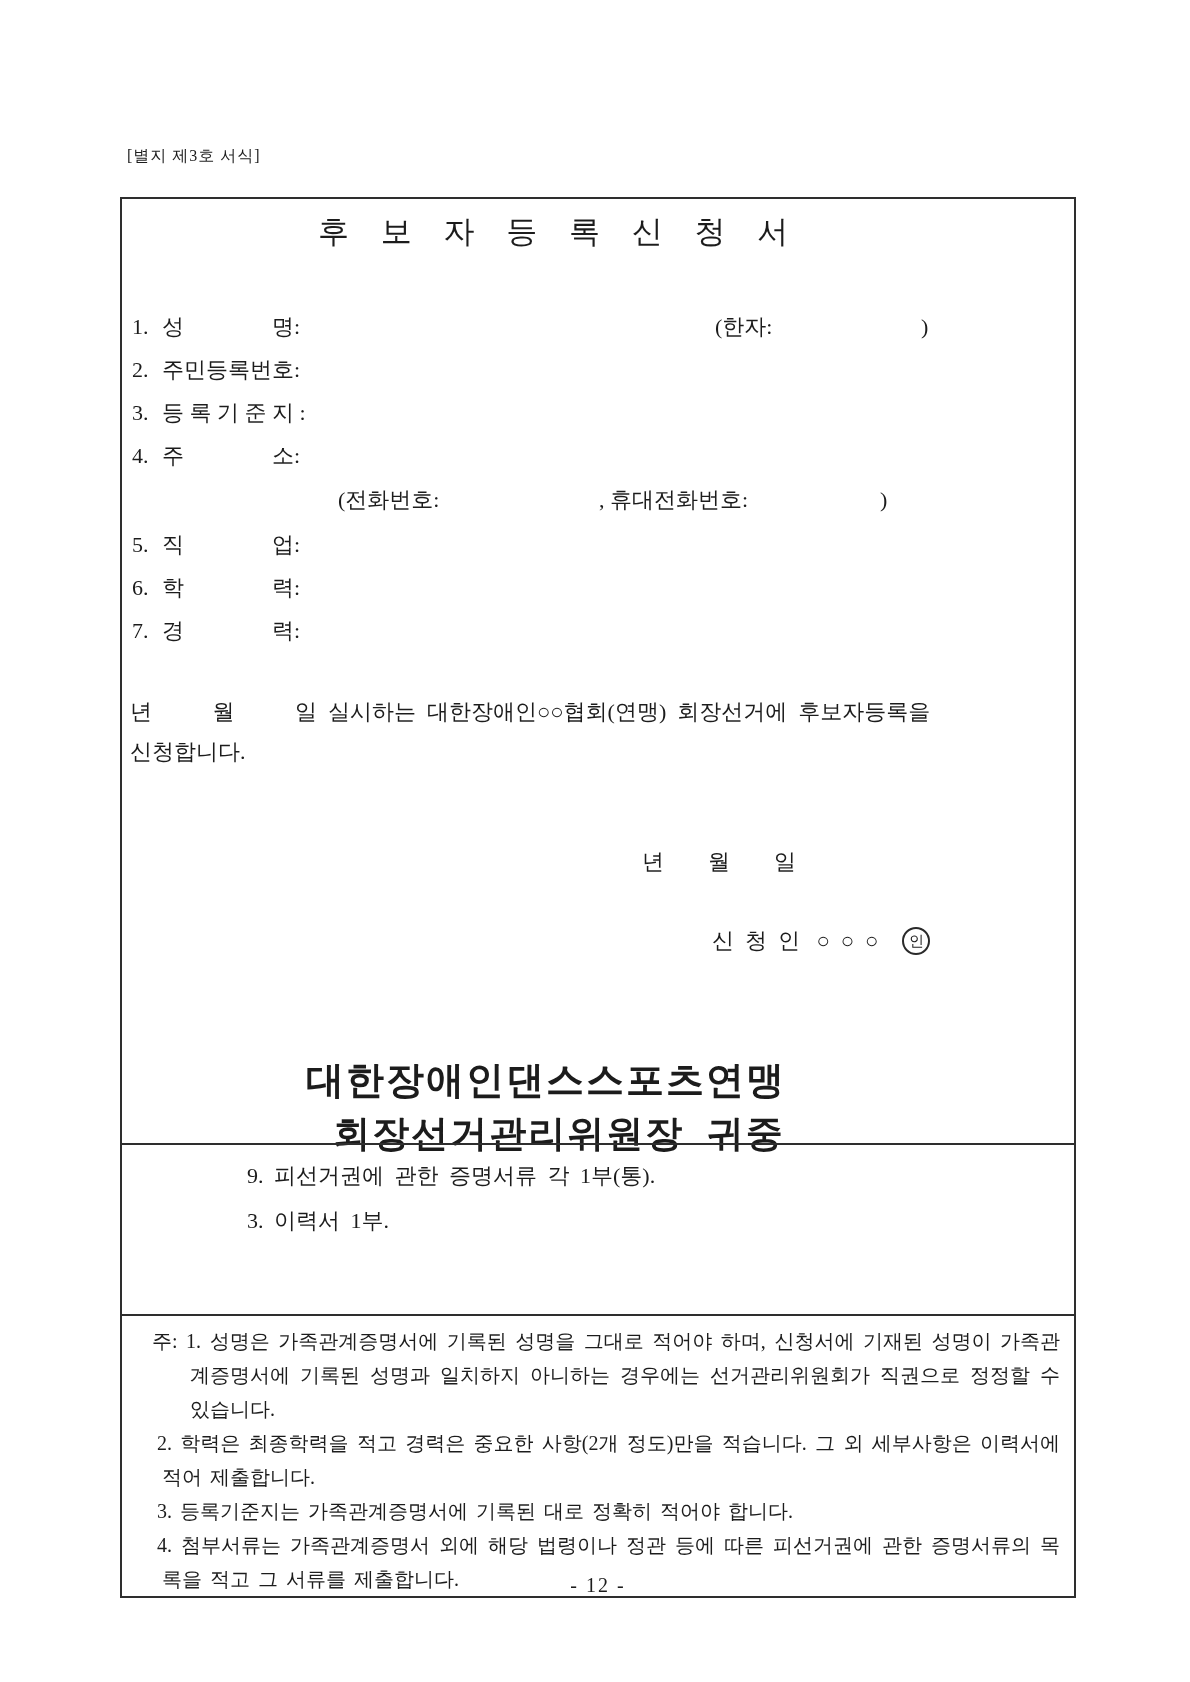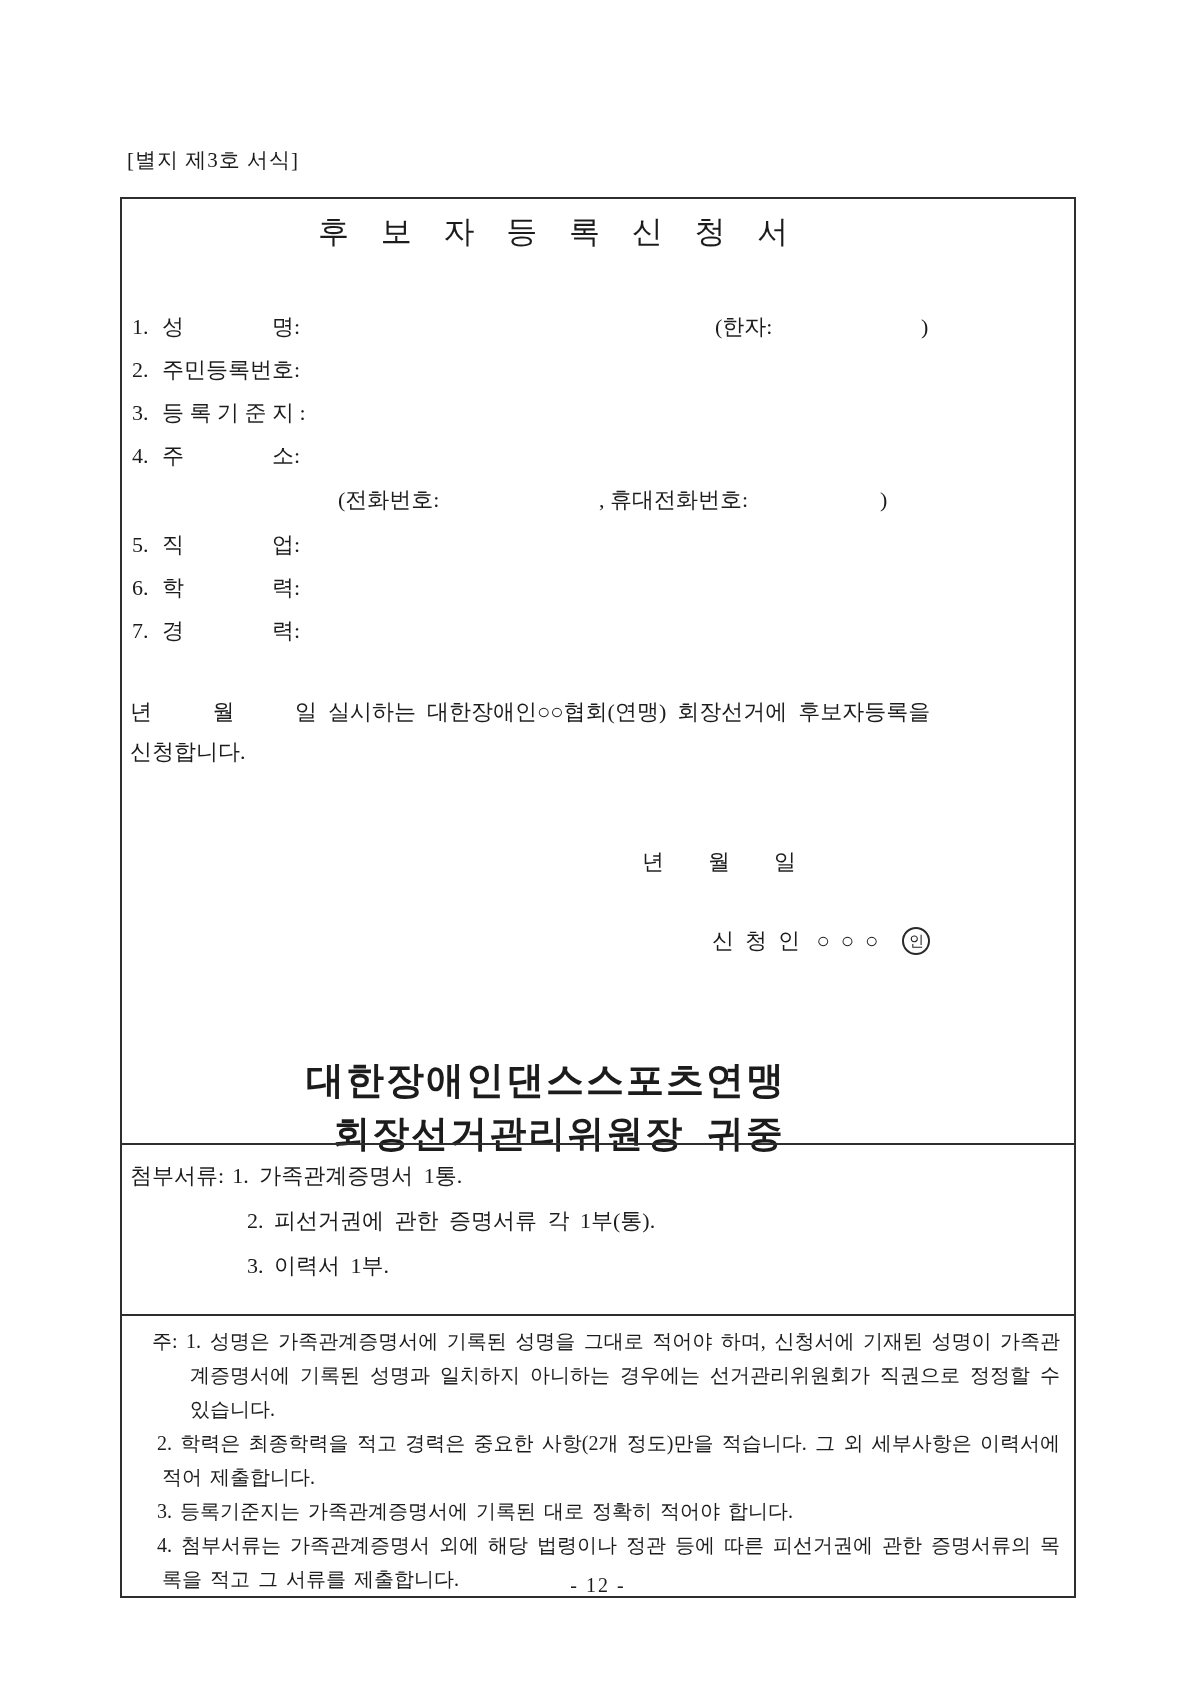--- a/index.html
+++ b/index.html
@@ -6,21 +6,21 @@
   .page{
     position:relative;
     width:1190px;height:1682px;
     background:#ffffff;
     font-family:"Liberation Serif","DejaVu Serif",serif;
     color:#1c1c1c;
     overflow:hidden;
   }
   .form-label{
     position:absolute;left:127px;top:146px;
-    font-size:21px;letter-spacing:1px;white-space:pre;
+    font-size:16px;letter-spacing:1px;white-space:pre;
   }
   .box{
     position:absolute;left:120px;top:197px;
     width:956px;height:1401px;
     border:2px solid #2e2e2e;
     box-sizing:border-box;
     display:flex;flex-direction:column;gap:23px;
   }
   .sec-main{
     height:921px;box-sizing:border-box;
@@ -142,25 +142,21 @@
         <span class="sig-label">신  청  인   ○  ○  ○</span>
         <span class="seal">인</span>
       </div>
 
       <div class="org1">대한장애인댄스스포츠연맹</div>
       <div class="org2">회장선거관리위원장  귀중</div>
 
     </div>
 
     <div class="sec-attach">
-      <div class="attach-row">
-        <span class="attach-label">첨부서류:</span>
-        <span class="attach-first">1. 가족관계증명서 1통.</span>
-      </div>
-      <div class="attach-row attach-indent">2. 피선거권에 관한 증명서류 각 1부(통).</div>
+      <div class="attach-row attach-indent">9. 피선거권에 관한 증명서류 각 1부(통).</div>
       <div class="attach-row attach-indent">3. 이력서 1부.</div>
     </div>
 
     <div class="sec-notes">
       <div class="note note-first">주: 1. 성명은 가족관계증명서에 기록된 성명을 그대로 적어야 하며, 신청서에 기재된 성명이 가족관계증명서에 기록된 성명과 일치하지 아니하는 경우에는 선거관리위원회가 직권으로 정정할 수 있습니다.</div>
       <div class="note note-rest">2. 학력은 최종학력을 적고 경력은 중요한 사항(2개 정도)만을 적습니다. 그 외 세부사항은 이력서에 적어 제출합니다.</div>
       <div class="note note-rest">3. 등록기준지는 가족관계증명서에 기록된 대로 정확히 적어야 합니다.</div>
       <div class="note note-rest">4. 첨부서류는 가족관계증명서 외에 해당 법령이나 정관 등에 따른 피선거권에 관한 증명서류의 목록을 적고 그 서류를 제출합니다.</div>
     </div>
 

